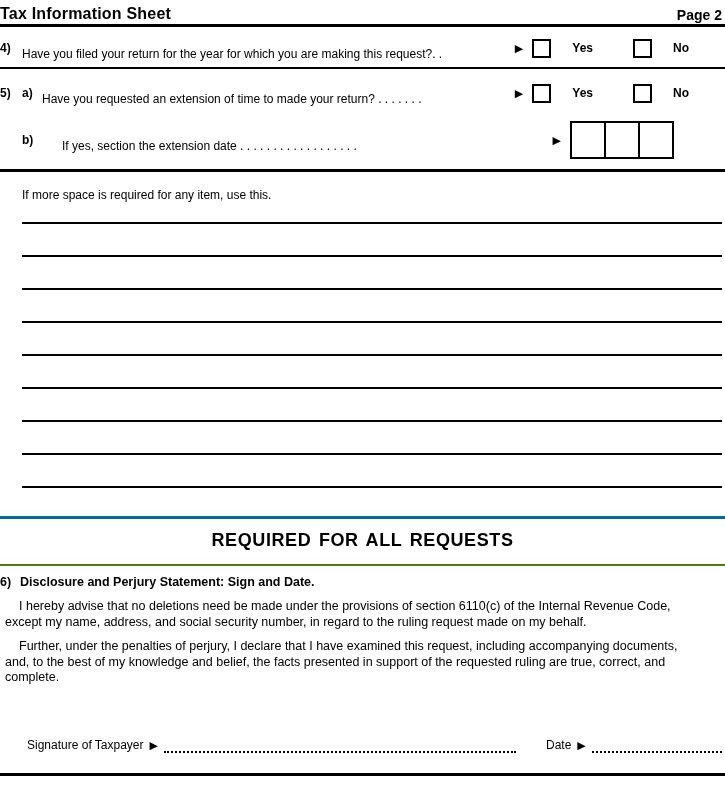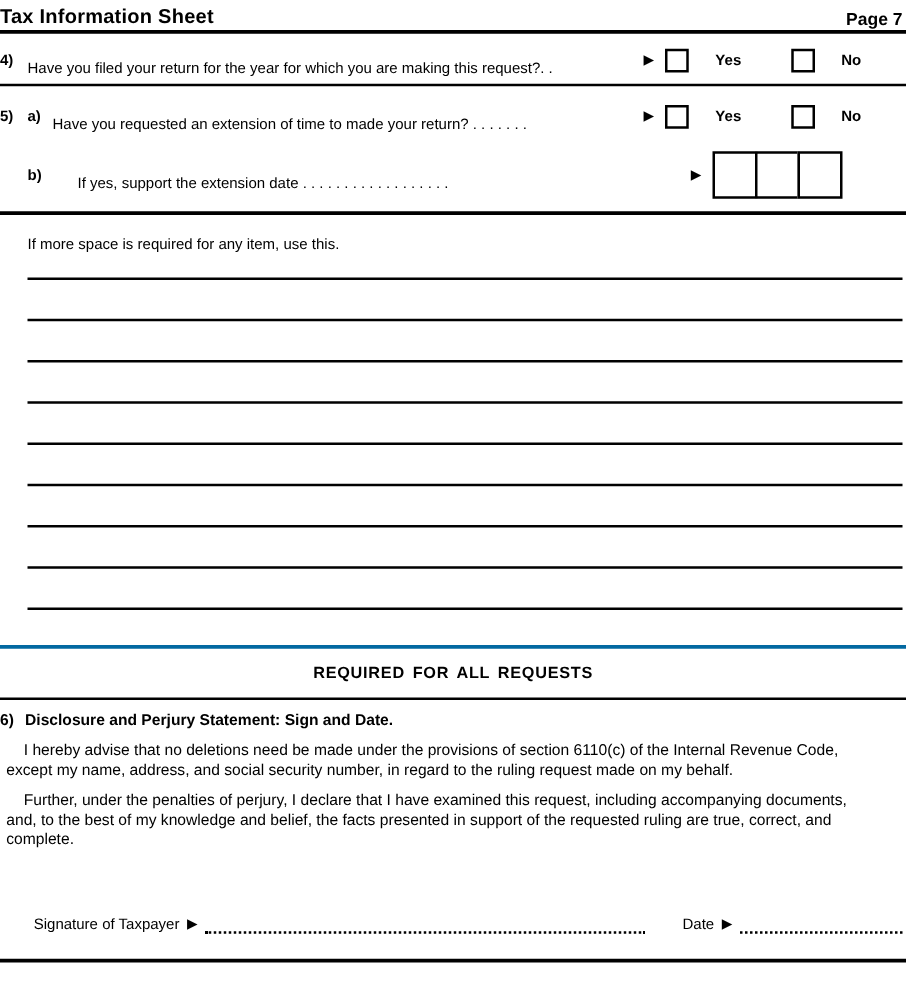--- a/index.html
+++ b/index.html
@@ -70,25 +70,25 @@
     margin-left: 22px;
     margin-right: 3px;
     border-bottom: 2px solid #000;
   }
   .wline:first-child { height: 21px; }
 
   
   .banner {
     text-align: center;
     font-weight: bold;
-    font-size: 13px;
+    font-size: 18px;
     letter-spacing: 0.6px;
     word-spacing: 2px;
     padding: 11px 0 13px 0;
-    border-bottom: 2px solid #000000;
+    border-bottom: 2px solid #4d7c0f;
   }
 
   
   .sec6 { padding-top: 9px; }
   .sec6-head { display: flex; font-weight: bold; font-size: 12.5px; }
   .sec6-head .qnum { width: 20px; }
   .para {
     margin: 10px 15px 0 5px;
     max-width: 692px;
     font-size: 12.5px;
@@ -118,21 +118,21 @@
 
   .bottom-rule { margin-top: 20px; border-top: 3px solid #000; height: 0; }
 </style>
 </head>
 <body>
 
 <div class="sheet">
 
   <div class="hdr">
     <span class="title">Tax Information Sheet</span>
-    <span class="pg">Page 7</span>
+    <span class="pg">Page 2</span>
   </div>
 
   <div class="q4wrap">
     <div class="qrow">
       <span class="qnum">4)</span>
       <span class="qtext">Have you filed your return for the year for which you are making this request?.  .</span>
       <span class="arrow">▶</span>
       <span class="cb"></span>
       <span class="cb-label">Yes</span>
       <span class="gap-yesno"></span>
@@ -150,21 +150,21 @@
       <span class="cb"></span>
       <span class="cb-label">Yes</span>
       <span class="gap-yesno"></span>
       <span class="cb"></span>
       <span class="cb-label">No</span>
     </div>
 
     <div class="qrow q5b-row">
       <span class="qnum"></span>
       <span class="qlet">b)</span>
-      <span class="qtext">If yes, support the extension date .  .  .  .  .  .  .  .  .  .  .  .  .  .  .  .  .  .</span>
+      <span class="qtext">If yes, section the extension date .  .  .  .  .  .  .  .  .  .  .  .  .  .  .  .  .  .</span>
       <span class="arrow">▶</span>
       <span class="datebox">
         <span class="cell"></span>
         <span class="cell"></span>
         <span class="cell"></span>
       </span>
     </div>
   </div>
 
   <div class="more">

